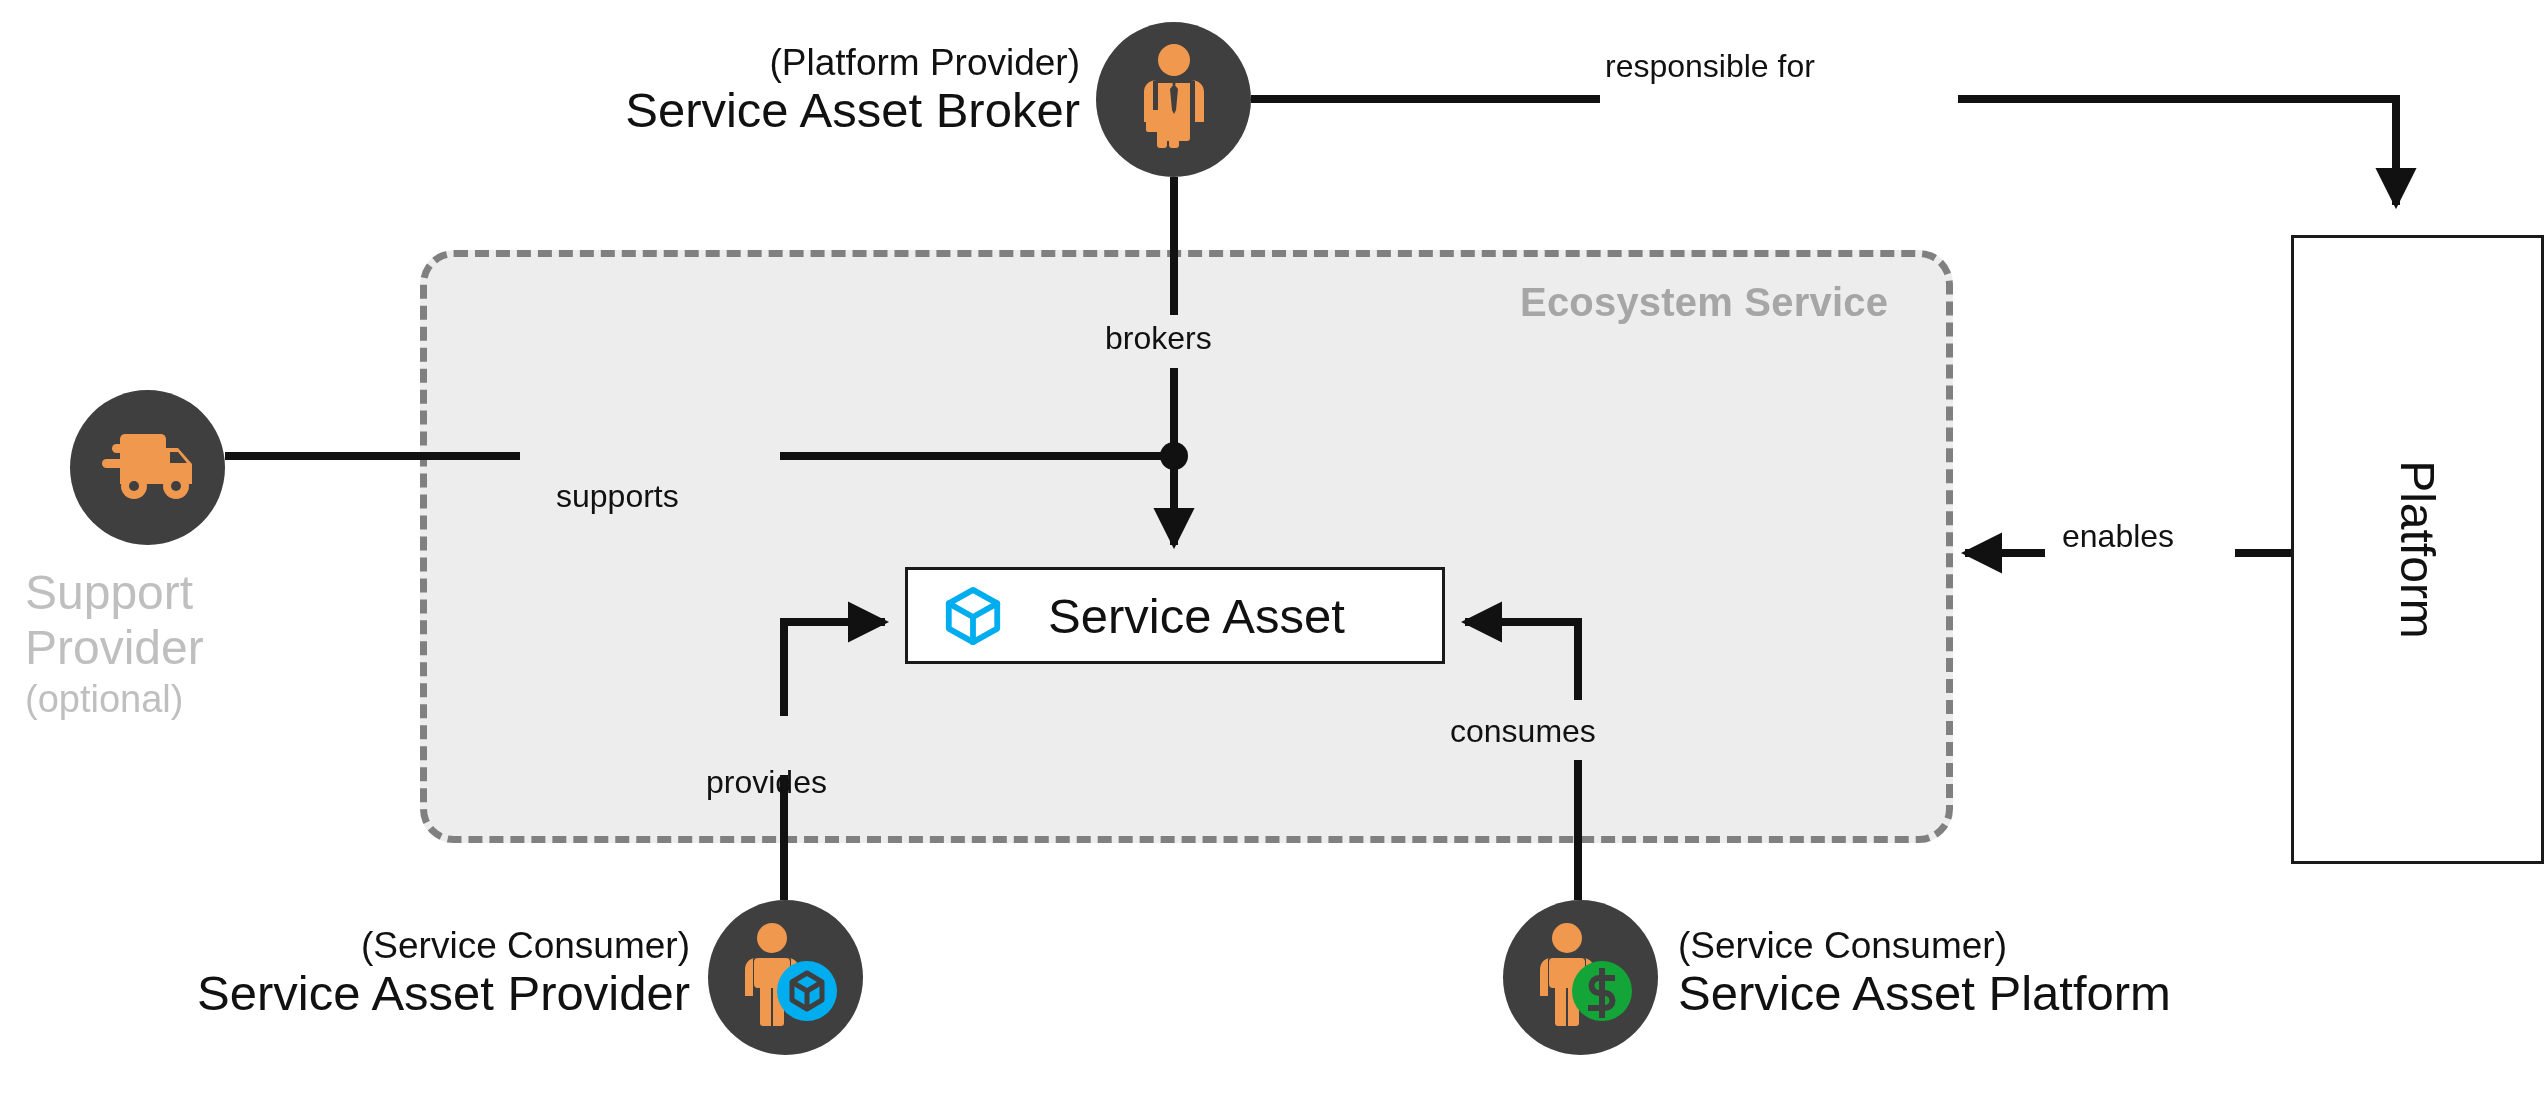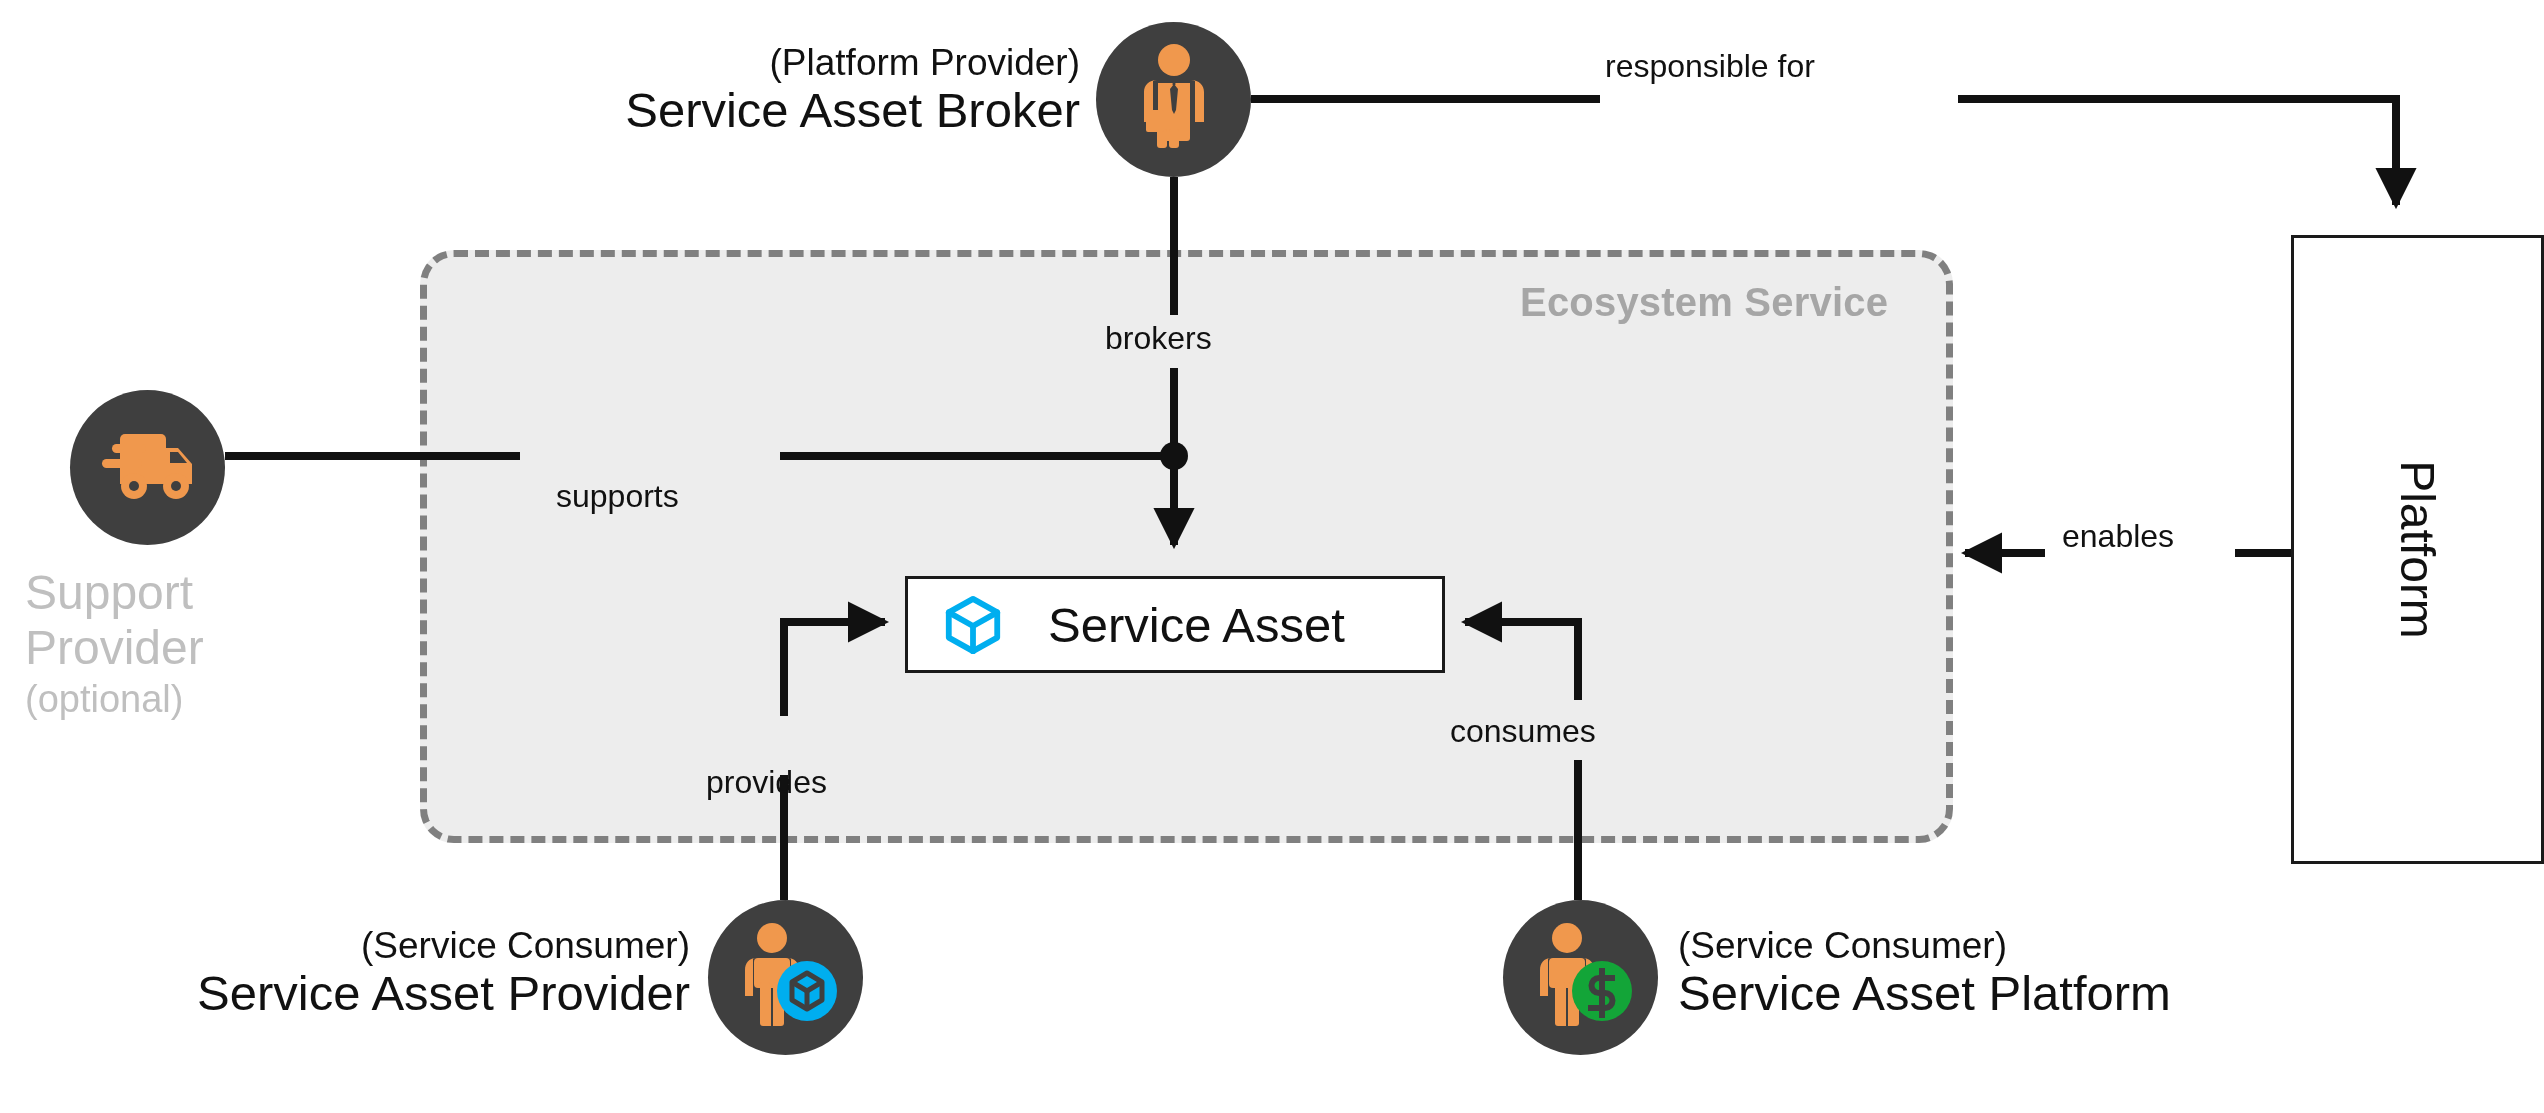--- a/index.html
+++ b/index.html
@@ -21,21 +21,21 @@
     left:1520px; top:280px;
     font-size:40px; font-weight:bold; color:#A6A6A6;
     letter-spacing:0.2px; white-space:nowrap;
   }
 
   
   #service-asset-box{
     left:905px; top:567px; width:540px; height:97px;
     background:#ffffff; border:3px solid #1a1a1a;
     box-sizing:border-box;
-    display:flex; align-items:center; gap:44px; padding-left:34px;margin-top:9px;
+    display:flex; align-items:center; gap:44px; padding-left:34px;
   }
   #service-asset-label{font-size:49px; color:#111; white-space:nowrap;}
 
   
   #platform-box{
     left:2291px; top:235px; width:253px; height:629px;
     background:#ffffff; border:3px solid #1a1a1a;
     box-sizing:border-box;
     display:flex; align-items:center; justify-content:center;
   }

